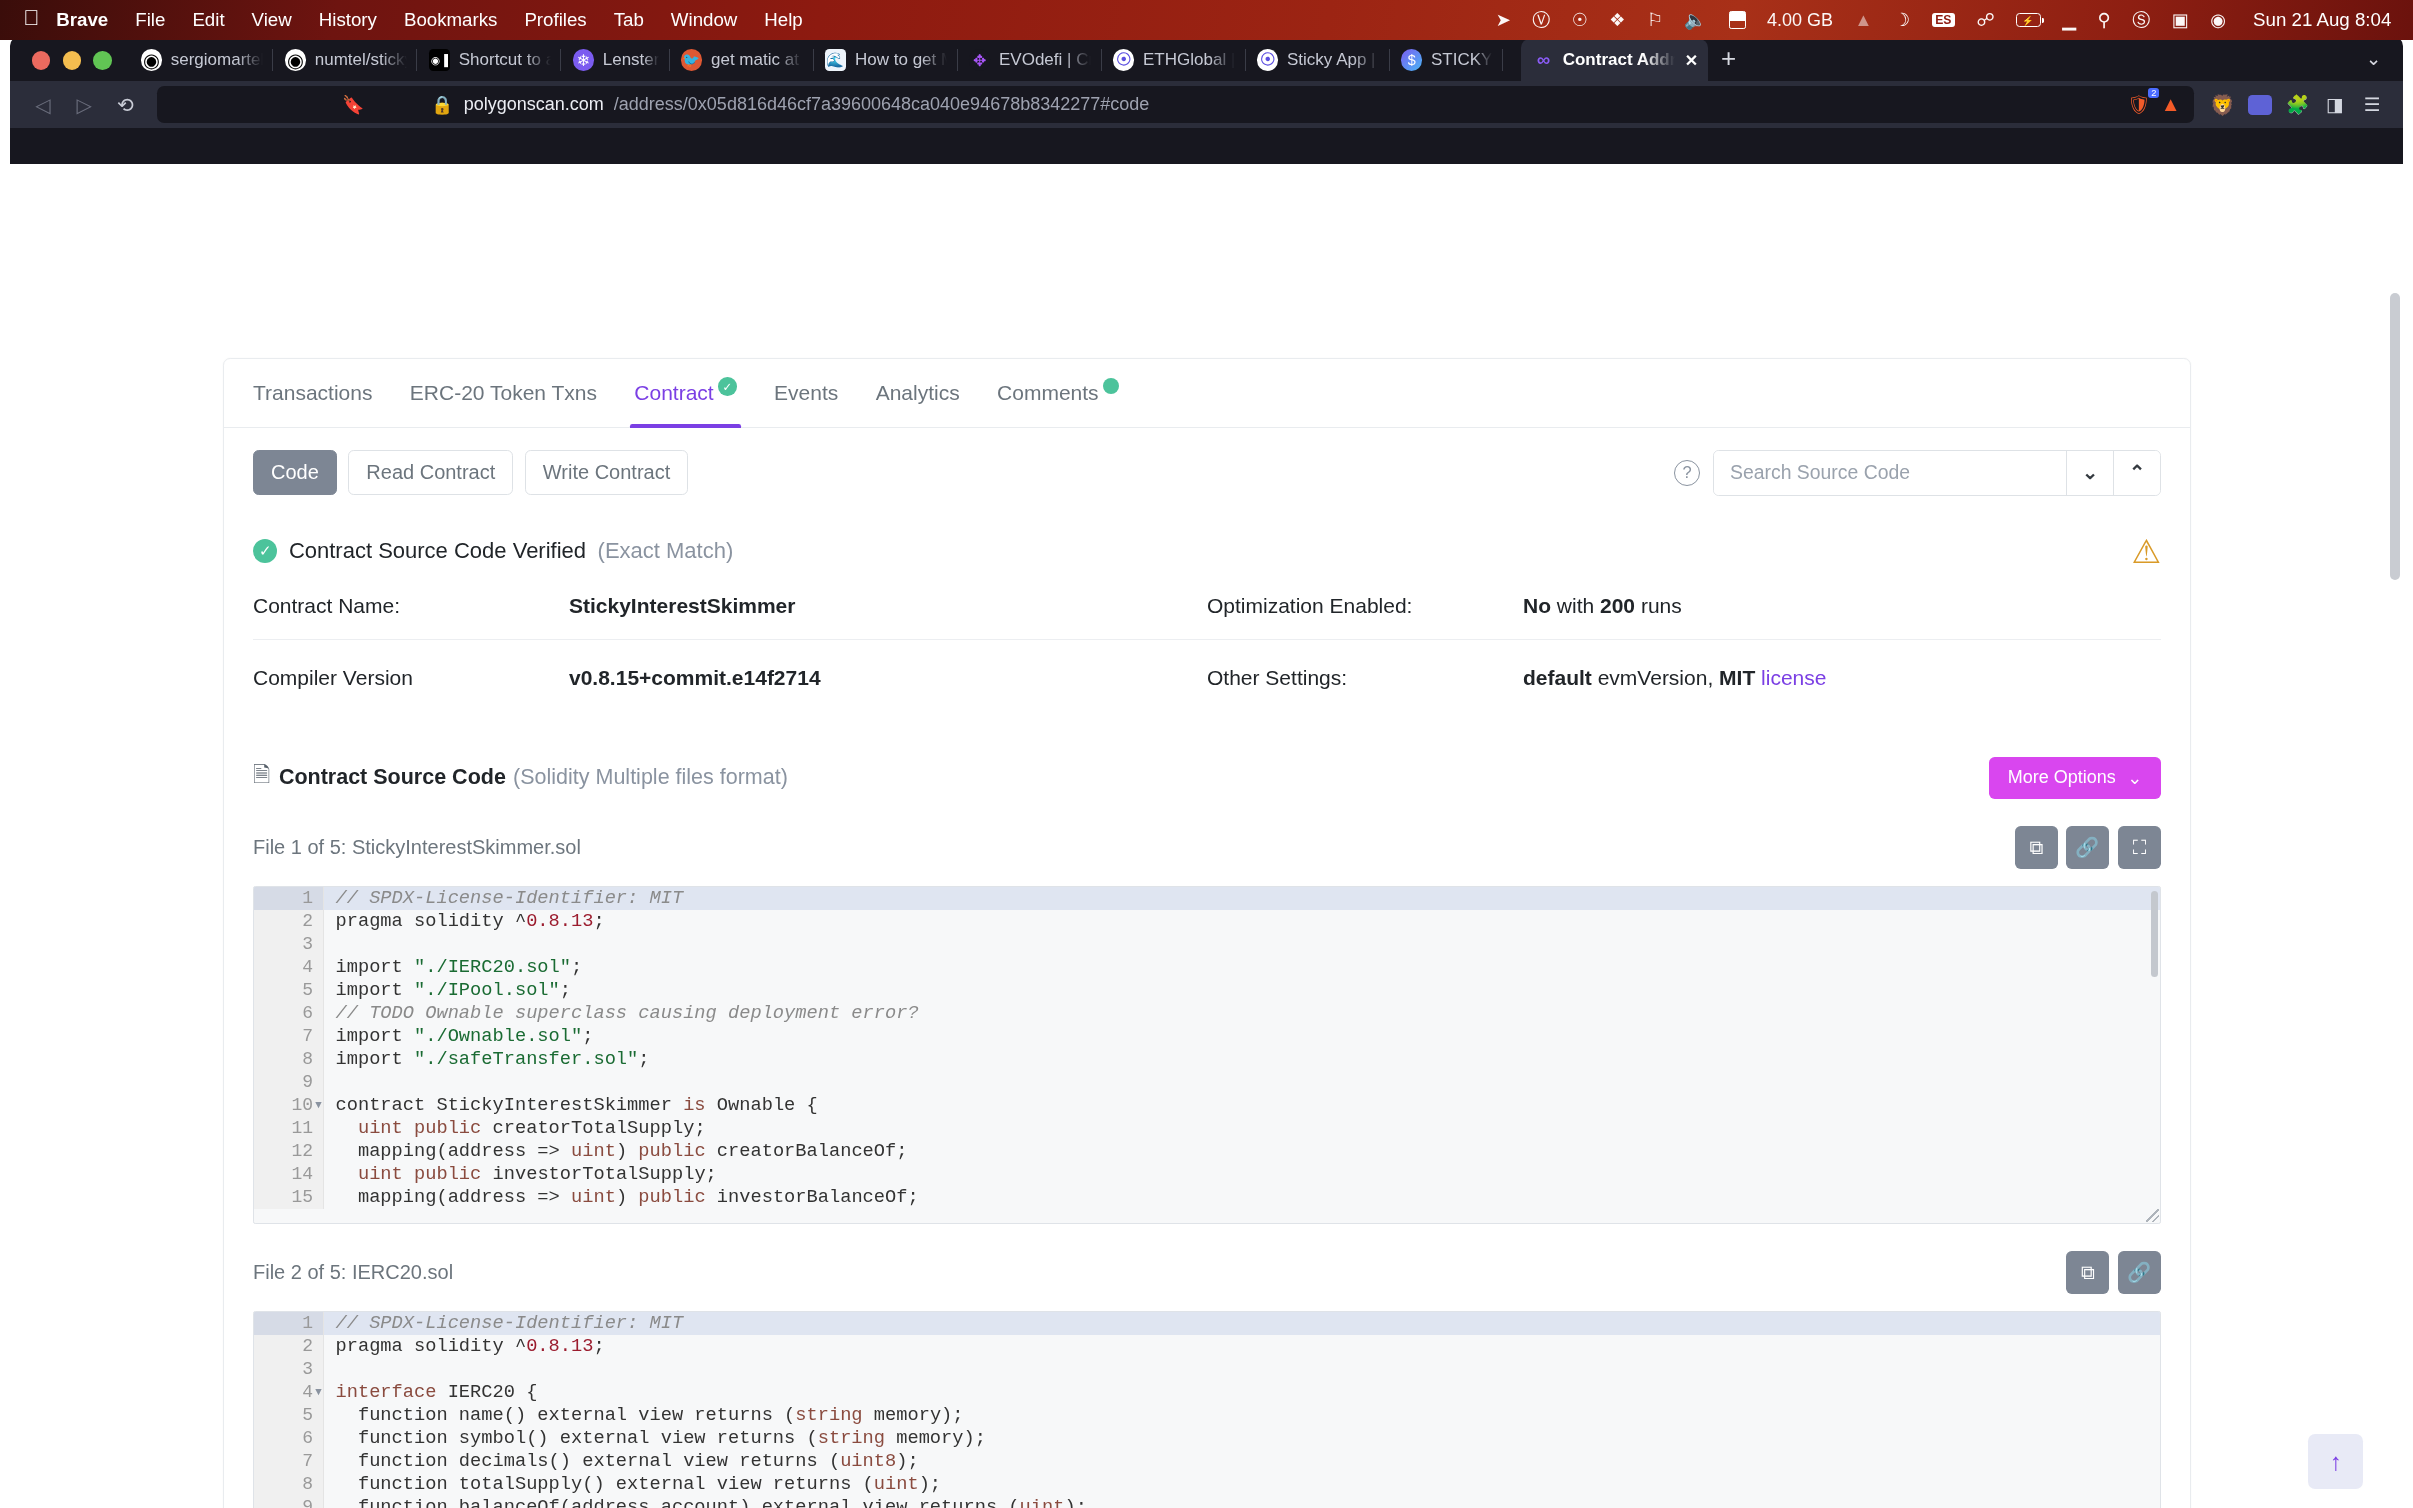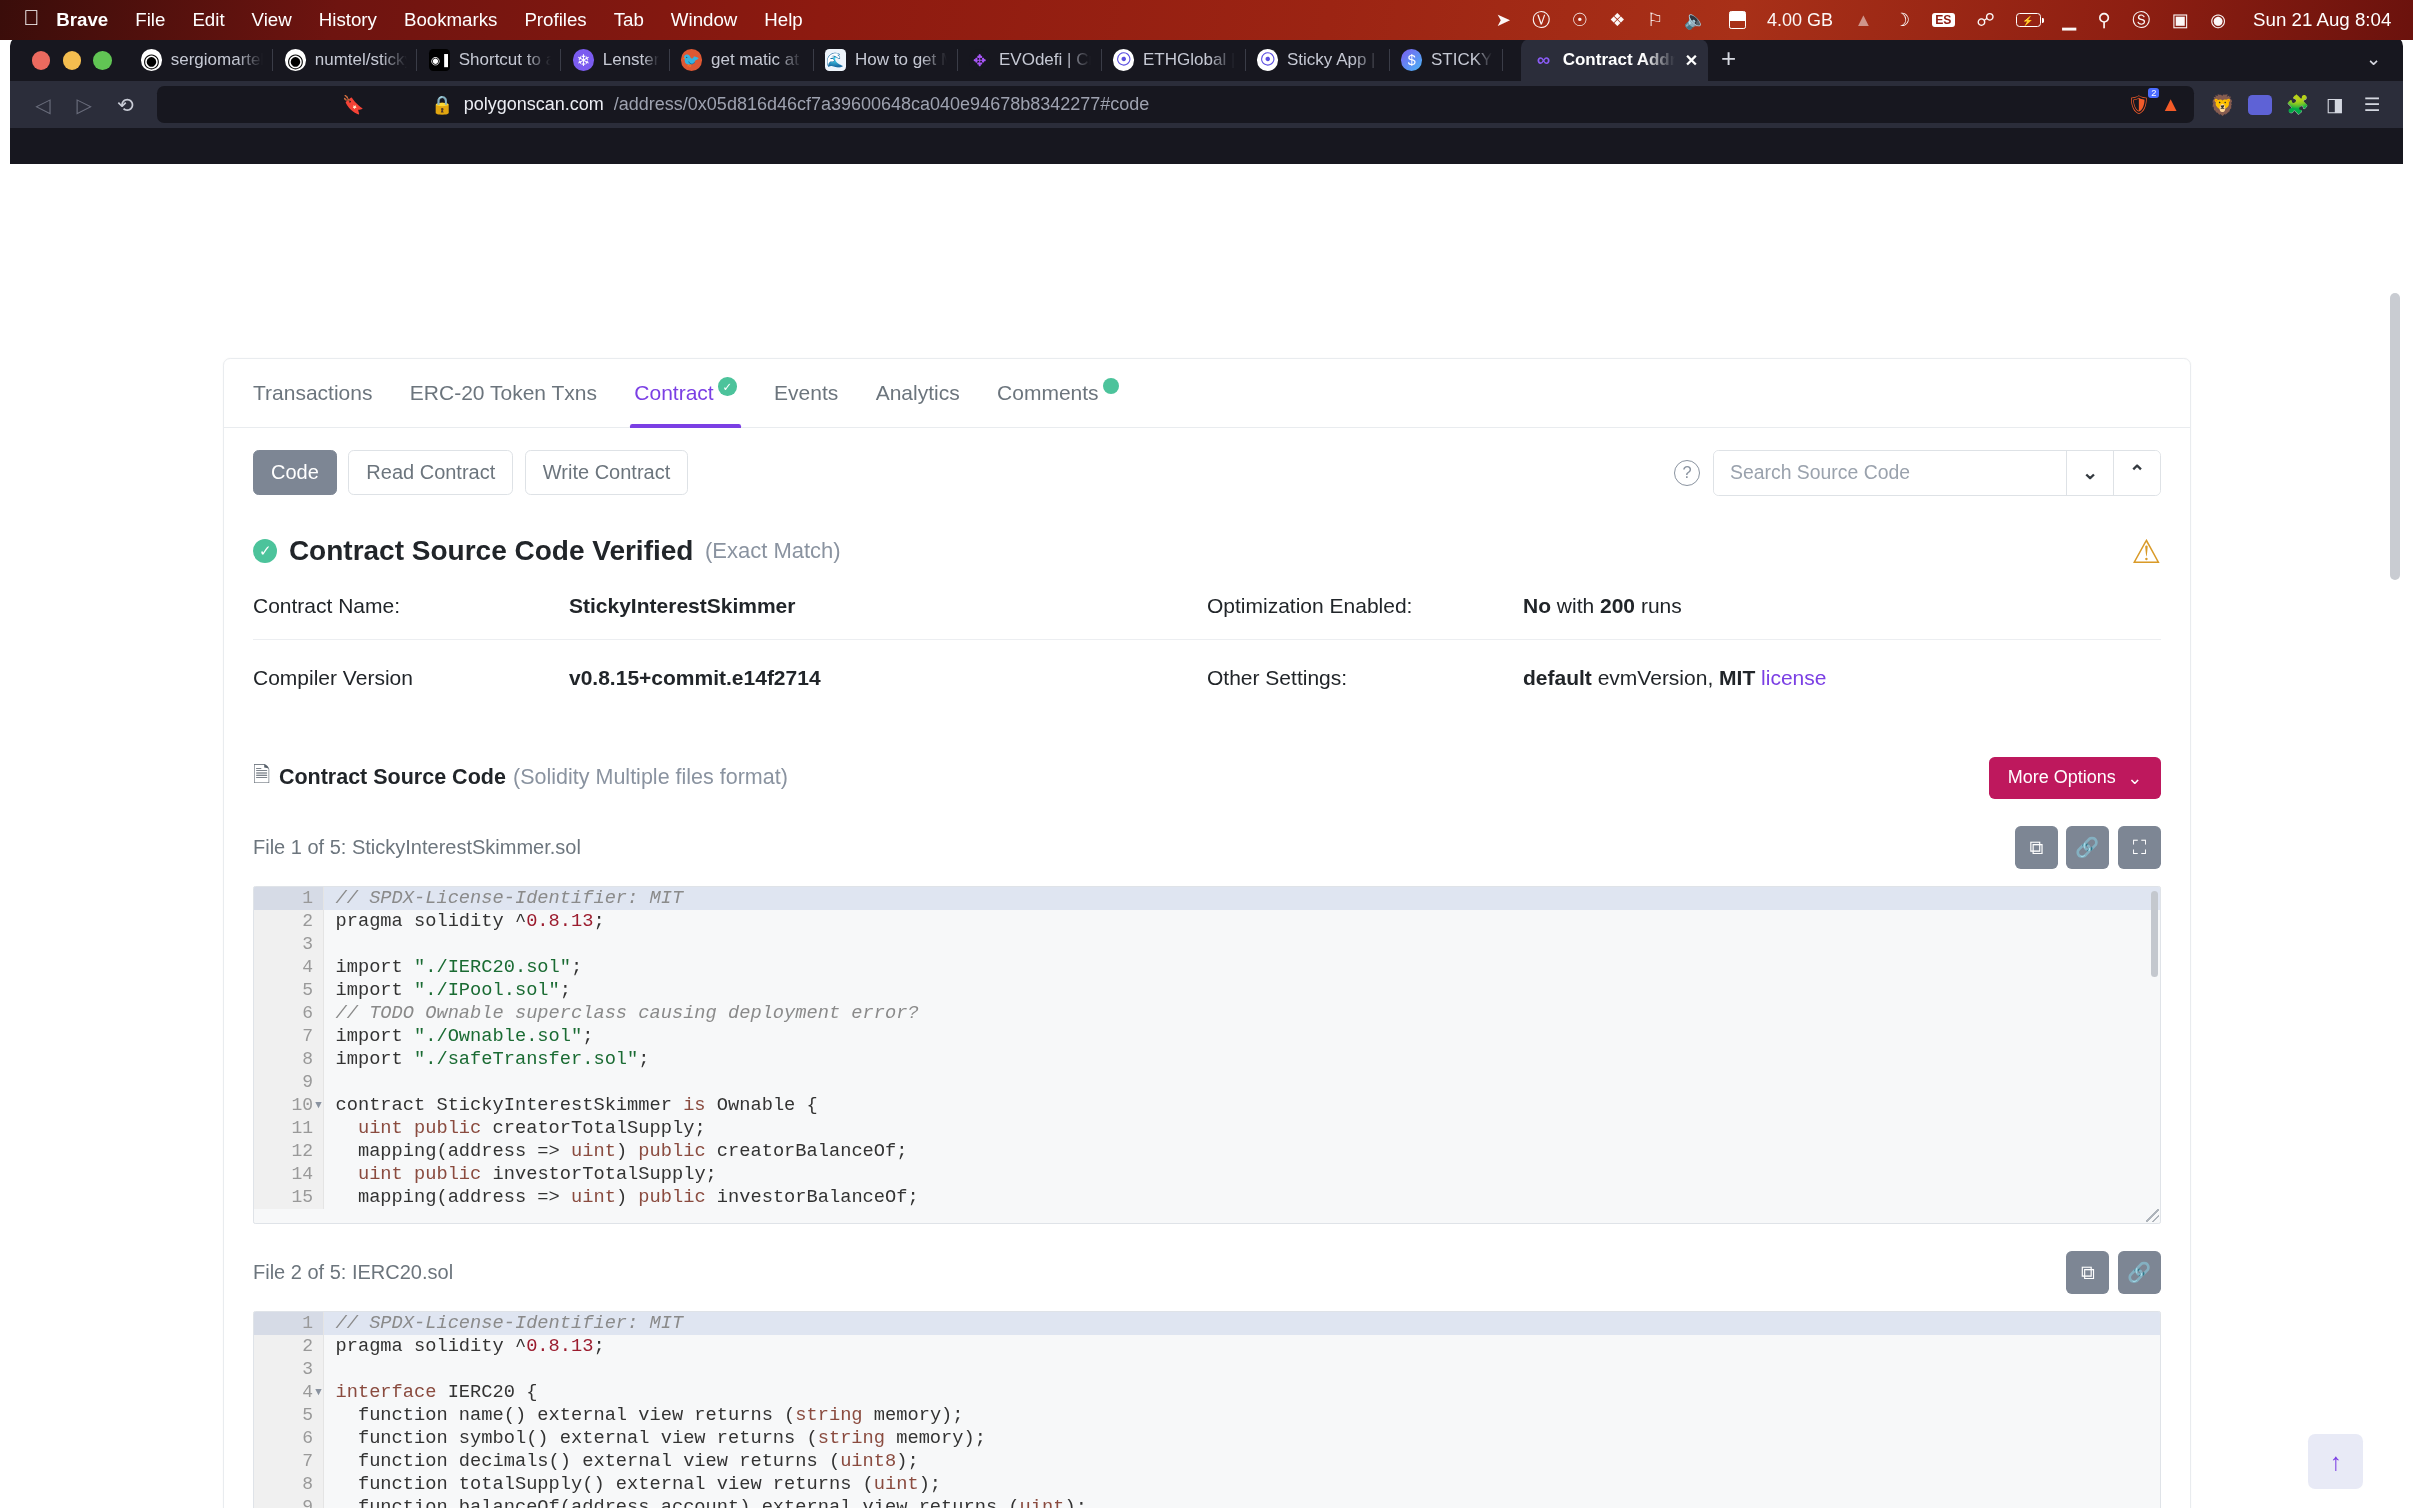--- a/index.html
+++ b/index.html
@@ -127,40 +127,40 @@
   .srchbox input{ border:0; outline:0; width:352px; padding:17px 16px; font-size:19.4px; color:#495057;
                   font-family:"Liberation Sans",sans-serif; background:#fff;}
   .srchbox input::placeholder{ color:#9aa2ad; }
   .srchbtn{ width:47px; display:flex;align-items:center;justify-content:center;
             border-left:0.7px solid #dee2e6; color:#343a40; font-size:19.4px; font-weight:bold; background:#fff;}
 
   
   .verified { display:flex; align-items:center; gap:11.5px; padding:39px 29px 0 29px; }
   .vcheck { width:24.4px;height:24.4px;border-radius:50%;background:#4cc39b;color:#fff;font-size:15px;
             display:flex;align-items:center;justify-content:center;}
-  .vtitle { font-size:28px; font-weight:bold; color:#212529;}
+  .vtitle { font-size:22px; font-weight:normal; color:#212529;}
   .vsub { font-size:22px; color:#8a93a0;text-align:center; }
   .warn-tri { margin-left:auto; color:#d99a28; font-size:33px; line-height:1; }
 
   .meta { display:flex; padding:0 29px; }
   .mcol { width:50%; }
   .mrow { display:flex; padding:26px 0 21.5px 0; border-bottom:0.7px solid #eceef1; }
   .mrow:last-child{ border-bottom:0; }
   .mlabel { width:316px; font-size:21px; color:#212529; }
   .mval { font-size:21px; color:#212529; font-weight:bold; }
   .mval .norm{ font-weight:normal; }
   .mval .lnk{ color:#7b3fe4; font-weight:normal; }
   .mcol.right .mlabel{ width:316px; }
 
   
   .srchead { display:flex; align-items:center; padding:45px 29px 0 29px; }
   .srchead .ficon{ color:#57606a; font-size:21.5px; margin-right:8.6px;}
   .srchead .t1 { font-size:21.5px; font-weight:bold; color:#212529; }
   .srchead .t2 { font-size:21.5px; color:#8a93a0; margin-left:7.2px;}
-  .moreopt { margin-left:auto; background:#be185d; color:#fff; font-size:18px;
+  .moreopt { margin-left:auto; background:#d946ef; color:#fff; font-size:18px;
              border-radius:5.7px; padding:0 18.7px; height:42px; display:flex; align-items:center; gap:11.5px;}
 
   .filehead { display:flex; align-items:center; padding:27px 29px 0 29px; }
   .filehead .fl{ font-size:20px; color:#6c757d; }
   .iconbtns{ margin-left:auto; display:flex; gap:8.6px; }
   .iconbtn{ width:43px;height:43px;border-radius:5.7px;background:#7d8694;color:#fff;
             display:flex;align-items:center;justify-content:center;font-size:19.4px;}
 
   
   .editor {

